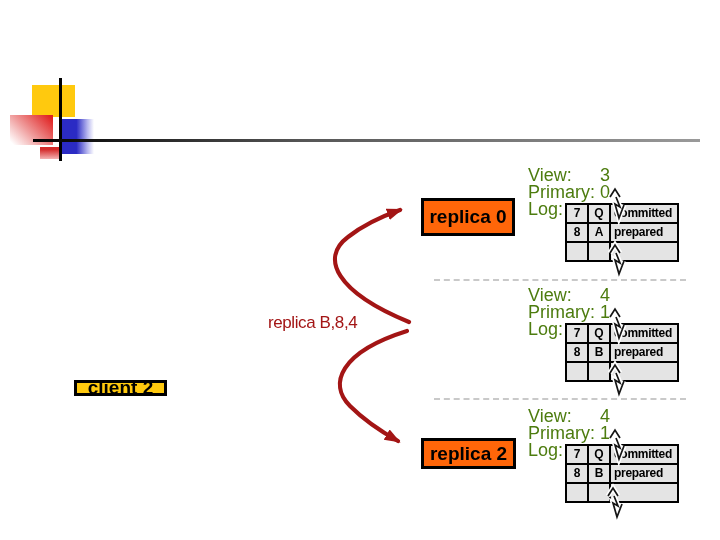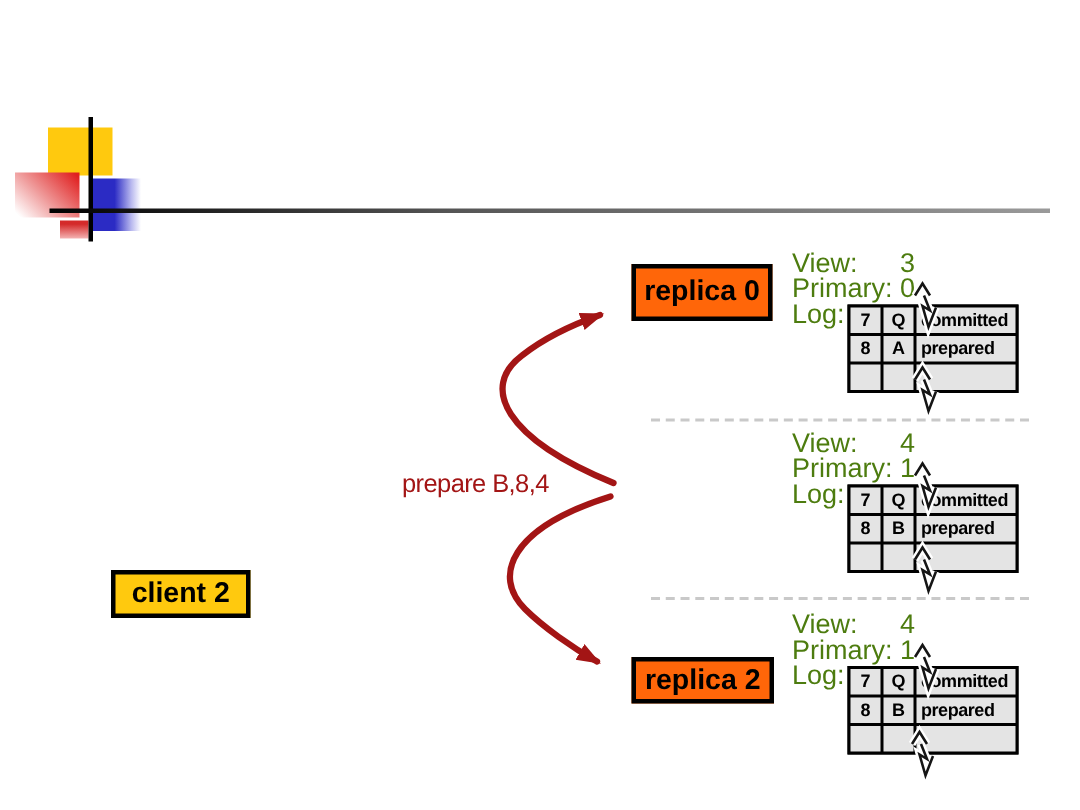--- a/index.html
+++ b/index.html
@@ -19,25 +19,25 @@
   .hline{position:absolute;left:33px;top:139px;width:667px;height:3px;
          background:linear-gradient(90deg,#000 0%,#555 40%,#9a9a9a 100%);}
   .title{position:absolute;left:94px;top:76px;margin:0;font-size:37px;font-weight:400;
          color:var(--title);letter-spacing:0.5px;}
 
   
   .node{position:absolute;border:3px solid var(--border);display:flex;align-items:center;
         justify-content:center;font-weight:bold;font-size:19px;color:#000;box-sizing:border-box;}
   .replica{background:var(--replica-fill);}
   .client{background:var(--client-fill);}
-  .n-replica0{left:421px;top:176px;width:94px;height:38px;}
+  .n-replica0{left:421px;top:198px;width:94px;height:38px;}
   .n-client1{left:73px;top:242px;width:94px;height:32px;}
   .n-replica1-outer{left:413px;top:298px;width:107px;height:72px;background:#fff;}
   .n-replica1-inner{position:static;width:91px;height:36px;}
-  .n-client2{left:74px;top:380px;width:93px;height:32px;}
+  .n-client2{left:74px;top:380px;width:93px;height:16px;}
   .n-replica2{left:421px;top:438px;width:95px;height:31px;}
 
   
   .message{position:absolute;left:268px;top:313px;font-size:17px;color:var(--arrow);
            letter-spacing:-0.4px;white-space:nowrap;}
 
   
   .state{position:absolute;left:528px;width:170px;}
   .st-0{top:165px;} .st-1{top:285px;} .st-2{top:406px;}
   .kv{position:relative;height:17px;font-size:18px;color:#4d7c0f;}
@@ -76,21 +76,21 @@
   <div class="node replica n-replica0">
     <span>replica 0</span>
   </div>
   <div class="node client n-client2">
     <span>client 2</span>
   </div>
   <div class="node replica n-replica2">
     <span>replica 2</span>
   </div>
 
-  <div class="message">prepare B,8,4</div>
+  <div class="message">replica B,8,4</div>
 
   <div class="dashline dash-1"></div>
   <div class="dashline dash-2"></div>
 
   <div class="state st-0">
     <div class="kv"><span class="k">View:</span><span class="v">3</span></div>
     <div class="kv"><span class="k">Primary:</span><span class="v">0</span></div>
     <div class="kv"><span class="k">Log:</span></div>
     <div class="logtable">
       <div class="cell c-num">7</div>

